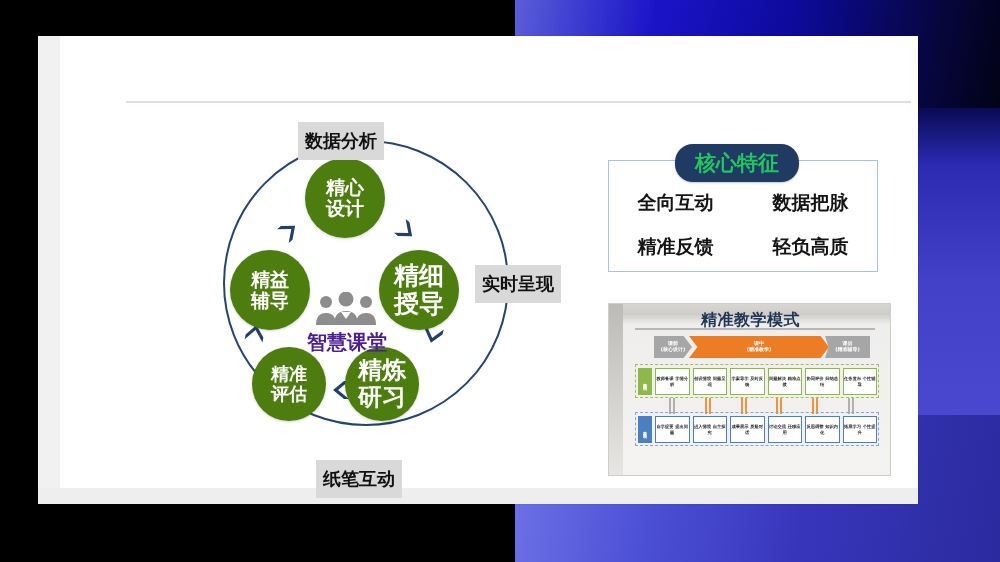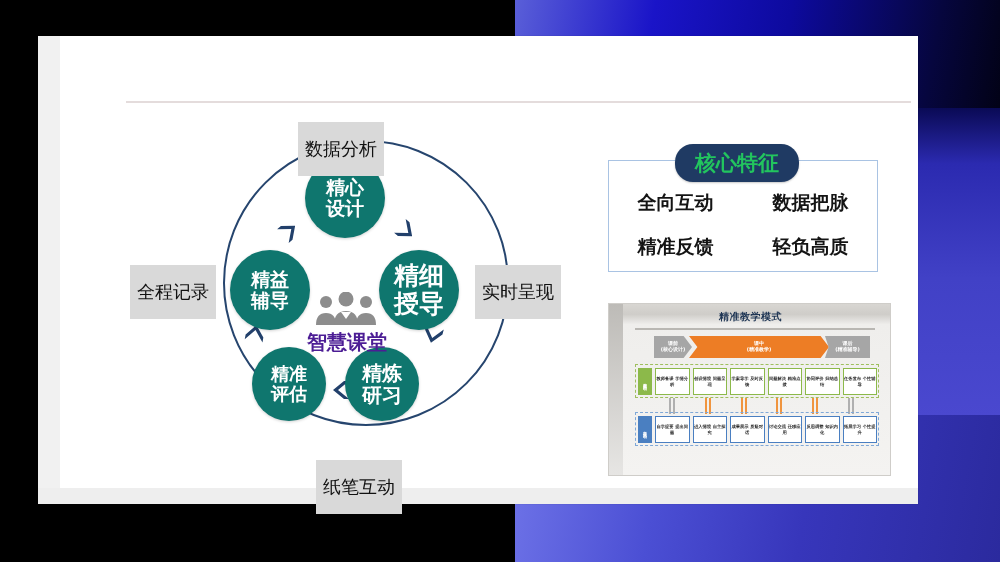--- a/index.html
+++ b/index.html
@@ -45,46 +45,46 @@
   }
 
   
   .cyc{position:absolute;left:70px;top:86px;width:510px;height:360px;}
   .ring{
     position:absolute;left:93px;top:18px;width:282px;height:282px;
     border:2px solid #26456e;border-radius:50%;
   }
   .node{
     position:absolute;border-radius:50%;
-    background:#0f766e;color:#fff;
+    background:#4d7c0f;color:#fff;
     display:flex;flex-direction:column;align-items:center;justify-content:center;
     font-weight:bold;line-height:1.12;text-align:center;
     box-shadow:0 1px 3px rgba(0,0,0,.18);
   }
   .node span{display:block;}
   .n-top{left:175px;top:36px;width:80px;height:80px;font-size:19px;}
   .n-right{left:249px;top:128px;width:80px;height:80px;font-size:25px;}
-  .n-br{left:215px;top:225px;width:74px;height:74px;font-size:20px;}
+  .n-br{left:215px;top:225px;width:74px;height:74px;font-size:24px;}
   .n-bl{left:122px;top:225px;width:74px;height:74px;font-size:18px;}
   .n-left{left:100px;top:128px;width:80px;height:80px;font-size:19px;}
 
   .chev{position:absolute;width:26px;height:26px;}
   .chev svg{display:block;}
 
   .center-icons{position:absolute;left:185px;top:170px;width:62px;height:34px;}
   .center-label{
     position:absolute;left:152px;top:207px;width:130px;text-align:center;
     font-size:20px;font-weight:bold;color:#4c1d95;
   }
 
   .chip{
     position:absolute;
     background:#d9d9d9;color:#111;
-    font-size:18px;font-weight:normal;
-    padding:15px 7px;white-space:nowrap;
+    font-size:18px;font-weight:bold;
+    padding:7px 7px;white-space:nowrap;
   }
   .chip-top{left:168px;top:0px;}
   .chip-left{left:0px;top:143px;}
   .chip-right{left:345px;top:143px;}
   .chip-bottom{left:186px;top:310px;margin-top:28px;}
 
   .credit{
     position:absolute;left:355px;top:333px;
     font-size:16px;font-weight:bold;color:#1d2f52;white-space:nowrap;
   }
@@ -111,21 +111,21 @@
   
   .pic{
     position:absolute;left:548px;top:267px;width:283px;height:173px;
     background:linear-gradient(180deg,#d8d6d2 0%,#cfcdc9 6%,#efeeec 12%,#f4f3f1 100%);
     border:1px solid #cfcdc9;box-sizing:border-box;overflow:hidden;
   }
   .pic-strip{position:absolute;left:0;top:0;width:14px;height:173px;
     background:linear-gradient(180deg,#bdbbb7,#e7e6e4);}
   .pic-title{
     position:absolute;left:0;top:6px;width:283px;text-align:center;
-    font-size:10px;font-weight:bold;color:#1e3554;letter-spacing:.5px;
+    font-size:16px;font-weight:bold;color:#1e3554;letter-spacing:.5px;
   }
   .pic-rule{position:absolute;left:26px;top:24px;width:240px;height:2px;background:#b9b7b3;}
 
   .band{position:absolute;top:32px;height:22px;display:flex;align-items:center;justify-content:center;
     color:#fff;font-size:5px;font-weight:bold;text-align:center;line-height:1.15;}
   .band-a{left:45px;width:38px;background:#a6a6a6;
     clip-path:polygon(0 0,78% 0,100% 50%,78% 100%,0 100%);}
   .band-b{left:80px;width:140px;background:#ed7d25;
     clip-path:polygon(0 0,94% 0,100% 50%,94% 100%,0 100%,6% 50%);}
   .band-c{left:216px;width:45px;background:#a6a6a6;
@@ -227,21 +227,20 @@
             <circle cx="31" cy="7" r="7.5" fill="#8d8d8d"></circle>
             <path d="M19 33 q0 -14 12 -14 q12 0 12 14 z" fill="#8d8d8d"></path>
             <path d="M26 20 l5 7 l5 -7 z" fill="#fff"></path>
           </svg>
         </div>
         <div class="center-label">智慧课堂</div>
 
         <div class="chip chip-top">数据分析</div>
         <div class="chip chip-right">实时呈现</div>
         <div class="chip chip-bottom">纸笔互动</div>
-        <div class="chip chip-left">全程记录</div>
 
       </div>
 
       <div class="feat-wrap">
         <div class="feat-box"></div>
         <div class="feat-badge">核心特征</div>
         <div class="feat-grid">
           <div class="feat-item">全向互动</div>
           <div class="feat-item">数据把脉</div>
           <div class="feat-item">精准反馈</div>

